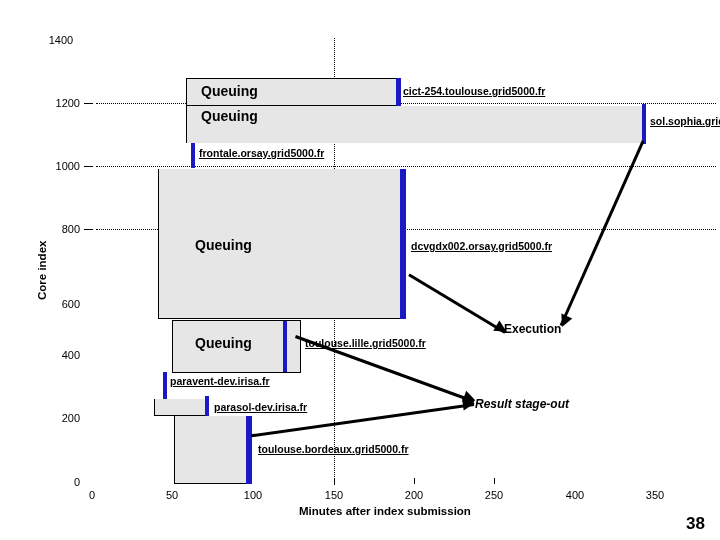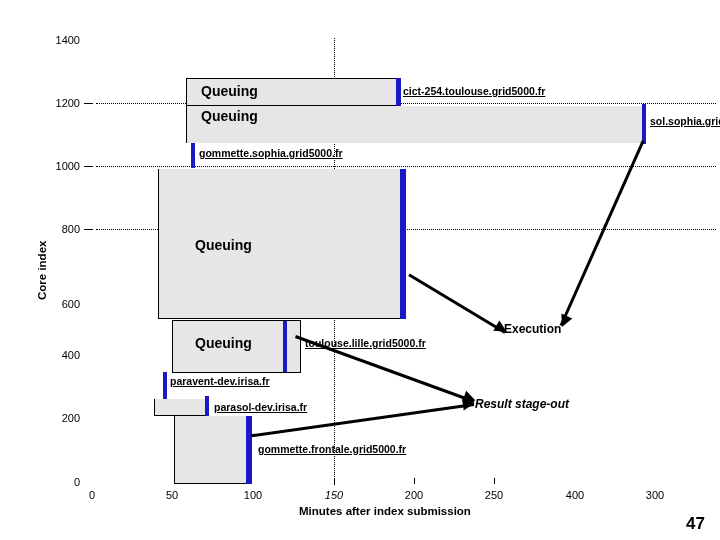--- a/index.html
+++ b/index.html
@@ -35,21 +35,21 @@
   .arrow .head{position:absolute;left:-1px;top:-6px;width:0;height:0;
          border-top:6px solid transparent;border-bottom:6px solid transparent;
          border-right:12px solid #000;}
 </style>
 </head>
 <body>
 
 <div id="stage">
 
 
-  <div class="abs axis-num" style="left:42px;top:34px;width:38px;">1400</div>
+  <div class="abs axis-num" style="left:42px;top:34px;width:38px;text-align:center;">1400</div>
   <div class="abs axis-num" style="left:42px;top:97px;width:38px;">1200</div>
   <div class="abs axis-num" style="left:42px;top:160px;width:38px;">1000</div>
   <div class="abs axis-num" style="left:42px;top:223px;width:38px;">800</div>
   <div class="abs axis-num" style="left:42px;top:298px;width:38px;">600</div>
   <div class="abs axis-num" style="left:42px;top:349px;width:38px;">400</div>
   <div class="abs axis-num" style="left:42px;top:412px;width:38px;">200</div>
   <div class="abs axis-num" style="left:42px;top:476px;width:38px;">0</div>
 
   <div class="abs" style="left:84px;top:103px;width:9px;border-top:1px solid #000;"></div>
   <div class="abs" style="left:84px;top:166px;width:9px;border-top:1px solid #000;"></div>
@@ -68,57 +68,58 @@
   <div class="abs queue-lbl" style="left:201px;top:83px;">Queuing</div>
   <div class="abs host-lbl" style="left:403px;top:85px;">cict-254.toulouse.grid5000.fr</div>
 
   <div class="abs bar-queue" style="left:186px;top:106px;width:457px;height:37px;"></div>
   <div class="abs" style="left:186px;top:106px;width:0;height:37px;border-left:1px solid #000;"></div>
   <div class="abs bar-exec" style="left:642px;top:104px;width:4px;height:40px;"></div>
   <div class="abs queue-lbl" style="left:201px;top:108px;">Queuing</div>
   <div class="abs host-lbl" style="left:650px;top:115px;overflow:hidden;width:70px;">sol.sophia.grid5000.fr</div>
 
   <div class="abs bar-exec" style="left:191px;top:143px;width:4px;height:25px;"></div>
-  <div class="abs host-lbl" style="left:199px;top:147px;">gommette.sophia.grid5000.fr</div>
+  <div class="abs host-lbl" style="left:199px;top:147px;">frontale.orsay.grid5000.fr</div>
 
   <div class="abs bar-queue" style="left:158px;top:169px;width:242px;height:150px;"></div>
   <div class="abs" style="left:158px;top:169px;width:242px;height:150px;border-left:1px solid #000;border-bottom:1px solid #000;box-sizing:border-box;"></div>
   <div class="abs bar-exec" style="left:400px;top:169px;width:6px;height:150px;"></div>
   <div class="abs queue-lbl" style="left:195px;top:237px;">Queuing</div>
+  <div class="abs host-lbl" style="left:411px;top:240px;">dcvgdx002.orsay.grid5000.fr</div>
 
   <div class="abs bar-queue framed" style="left:172px;top:320px;width:129px;height:53px;"></div>
   <div class="abs bar-exec" style="left:283px;top:321px;width:4px;height:51px;"></div>
   <div class="abs queue-lbl" style="left:195px;top:335px;">Queuing</div>
   <div class="abs host-lbl" style="left:305px;top:337px;">toulouse.lille.grid5000.fr</div>
 
   <div class="abs bar-exec" style="left:163px;top:372px;width:4px;height:27px;"></div>
   <div class="abs host-lbl" style="left:170px;top:375px;">paravent-dev.irisa.fr</div>
 
   <div class="abs bar-queue" style="left:154px;top:399px;width:53px;height:17px;"></div>
   <div class="abs" style="left:154px;top:399px;width:53px;height:17px;border-left:1px solid #000;border-bottom:1px solid #000;box-sizing:border-box;"></div>
   <div class="abs bar-exec" style="left:205px;top:396px;width:4px;height:20px;"></div>
   <div class="abs host-lbl" style="left:214px;top:401px;">parasol-dev.irisa.fr</div>
 
   <div class="abs bar-queue" style="left:174px;top:416px;width:73px;height:68px;"></div>
   <div class="abs" style="left:174px;top:416px;width:73px;height:68px;border-left:1px solid #000;border-bottom:1px solid #000;box-sizing:border-box;"></div>
   <div class="abs bar-exec" style="left:246px;top:416px;width:6px;height:68px;"></div>
-  <div class="abs host-lbl" style="left:258px;top:443px;">gommette.frontale.grid5000.fr</div>
+  <div class="abs host-lbl" style="left:258px;top:443px;">toulouse.bordeaux.grid5000.fr</div>
 
   <div class="abs tick" style="left:334px;top:478px;"></div>
   <div class="abs tick" style="left:414px;top:478px;"></div>
   <div class="abs tick" style="left:494px;top:478px;"></div>
 
   <div class="abs axis-num-x" style="left:72px;top:489px;width:40px;">0</div>
   <div class="abs axis-num-x" style="left:152px;top:489px;width:40px;">50</div>
   <div class="abs axis-num-x" style="left:233px;top:489px;width:40px;">100</div>
-  <div class="abs axis-num-x" style="left:314px;top:489px;width:40px;font-style:italic;">150</div>
+  <div class="abs axis-num-x" style="left:314px;top:489px;width:40px;">150</div>
   <div class="abs axis-num-x" style="left:394px;top:489px;width:40px;">200</div>
   <div class="abs axis-num-x" style="left:474px;top:489px;width:40px;">250</div>
   <div class="abs axis-num-x" style="left:555px;top:489px;width:40px;">400</div>
-  <div class="abs axis-num-x" style="left:635px;top:489px;width:40px;">300</div>
+  <div class="abs axis-num-x" style="left:635px;top:489px;width:40px;">350</div>
 
   <div class="abs axis-title" style="left:299px;top:505px;">Minutes after index submission</div>
 
   <div class="abs annot" style="left:504px;top:322px;">Execution</div>
   <div class="abs annot" style="left:475px;top:397px;font-style:italic;">Result stage-out</div>
 
   <div class="arrow" style="left:505px;top:331px;width:112px;transform:rotate(211deg);">
     <span class="head"></span>
   </div>
 
@@ -127,15 +128,15 @@
   </div>
 
   <div class="arrow" style="left:474px;top:400px;width:190px;transform:rotate(200deg);">
     <span class="head"></span>
   </div>
 
   <div class="arrow" style="left:474px;top:403px;width:225px;transform:rotate(172deg);">
     <span class="head"></span>
   </div>
 
-  <div class="abs slidenum" style="left:686px;top:514px;">47</div>
+  <div class="abs slidenum" style="left:686px;top:514px;">38</div>
 
 </div>
 
 </body></html>

